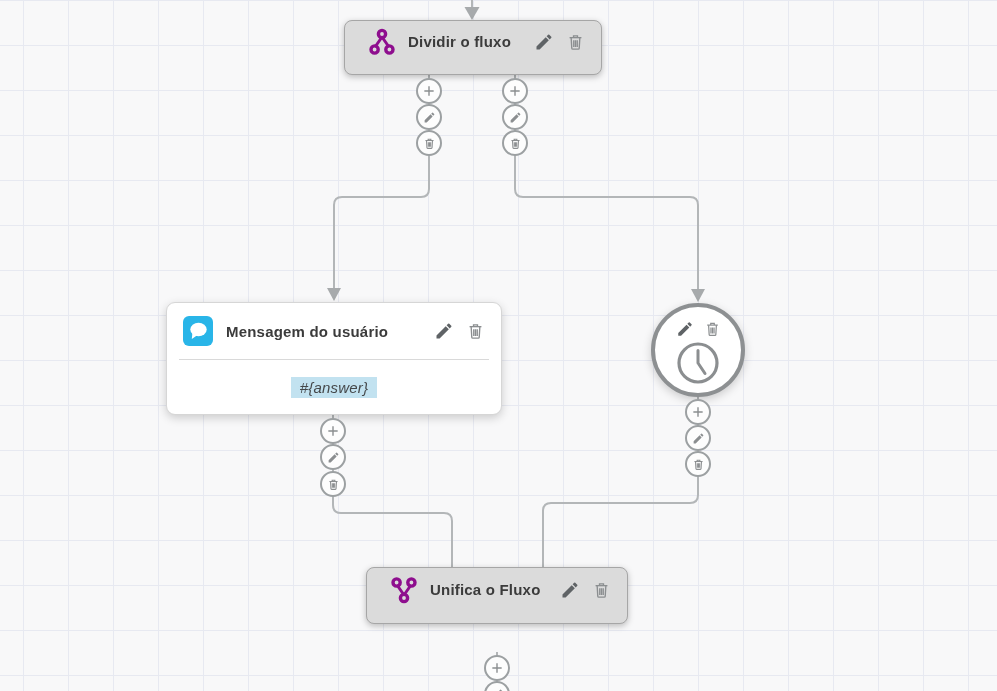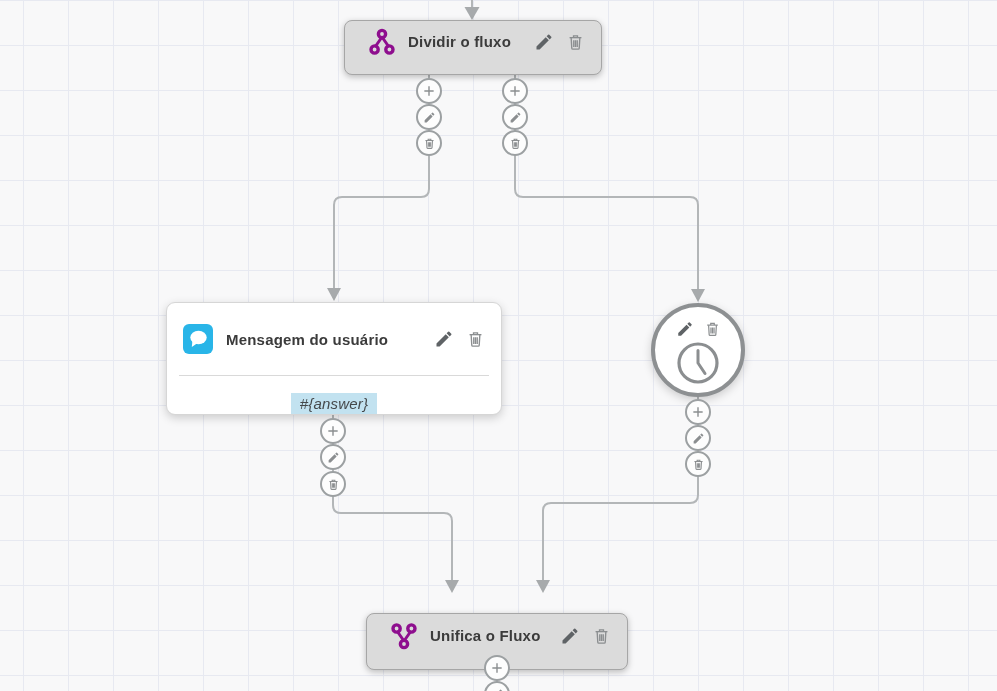--- a/index.html
+++ b/index.html
@@ -39,21 +39,21 @@
 
   
   .card-node{
     position:absolute;z-index:2;
     background:#ffffff;
     border:1px solid #d6d6d6;
     border-radius:9px;
     box-shadow:0 3px 10px rgba(0,0,0,.18);
     box-sizing:border-box;
   }
-  .card-header{display:flex;align-items:center;height:56px;padding:8px 16px;}
+  .card-header{display:flex;align-items:center;height:56px;padding:0 16px;}
   .card-divider{border:none;border-top:1px solid #d9d9d9;margin:0 12px;}
   .card-body{height:54px;display:flex;align-items:center;justify-content:center;}
   .var-chip{
     font-size:15px;font-style:italic;color:#45484a;
     background:#c2e2f0;padding:2px 9px;letter-spacing:.2px;
   }
 
   
   .round-node{
     position:absolute;z-index:2;
@@ -261,21 +261,21 @@
     <svg width="13" height="13" viewBox="0 0 24 24">
         <g fill="none" stroke="#8b8e90" stroke-width="2">
           <path d="M4.5 6.5h15"></path>
           <path d="M9.5 6.5V4.2h5V6.5"></path>
           <path d="M6.5 6.5l.8 13.4q.07 1.1 1.2 1.1h7q1.13 0 1.2-1.1l.8-13.4"></path>
           <path d="M9.8 9.8v8.4M12 9.8v8.4M14.2 9.8v8.4"></path>
         </g>
       </svg>
   </button>
 
-  <div class="pill-node" style="left:366px;top:613px;width:262px;height:57px;">
+  <div class="pill-node" style="left:366px;top:567px;width:262px;height:57px;">
     <svg width="26" height="28" viewBox="0 0 26 28">
       <g fill="none" stroke-width="3.4" stroke="#8e0e8e">
         <path d="M13 19 L6 9 M13 19 L20 9" stroke-width="3"></path>
         <circle cx="5.6" cy="6.5" r="3.6"></circle>
         <circle cx="20.4" cy="6.5" r="3.6"></circle>
         <circle cx="13" cy="22" r="3.6"></circle>
       </g>
     </svg>
     <span class="node-title">Unifica o Fluxo</span>
     <span class="node-actions">

